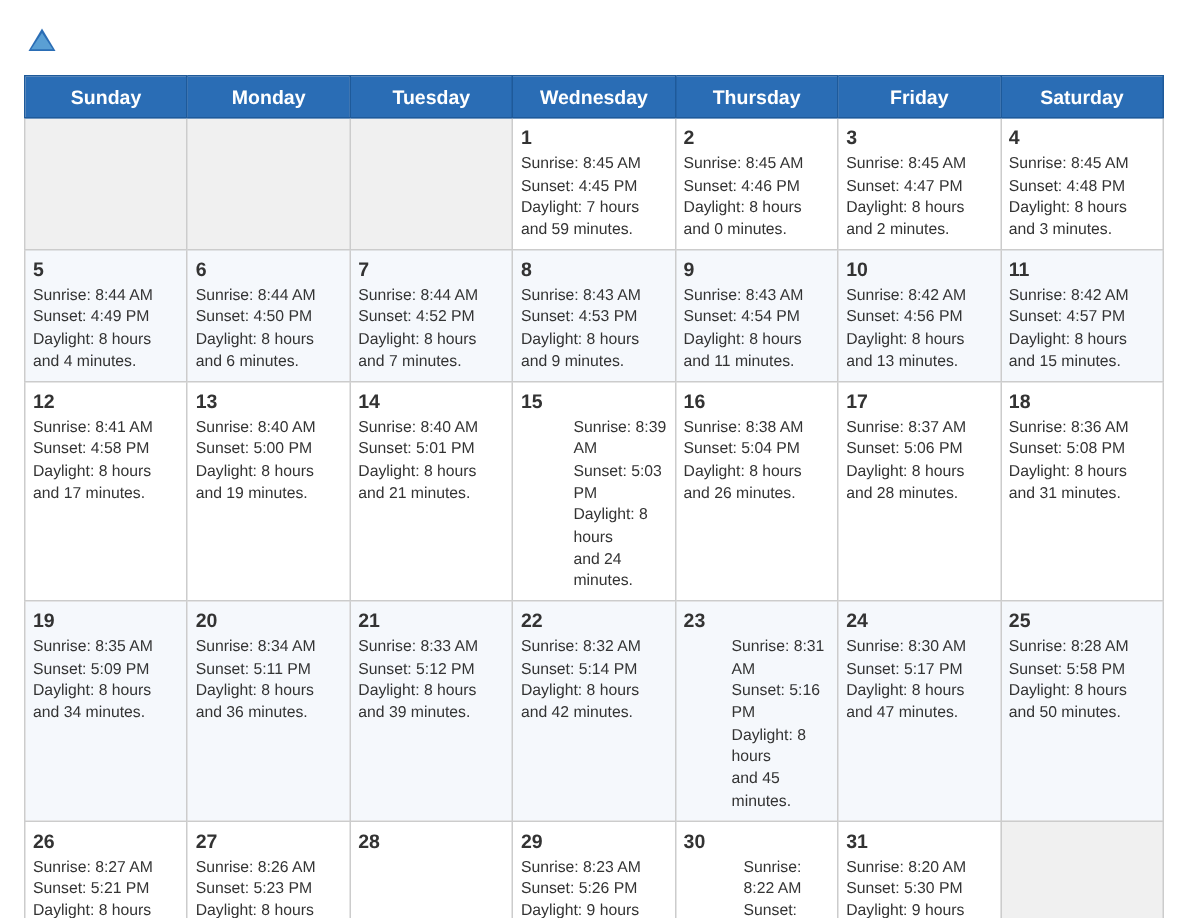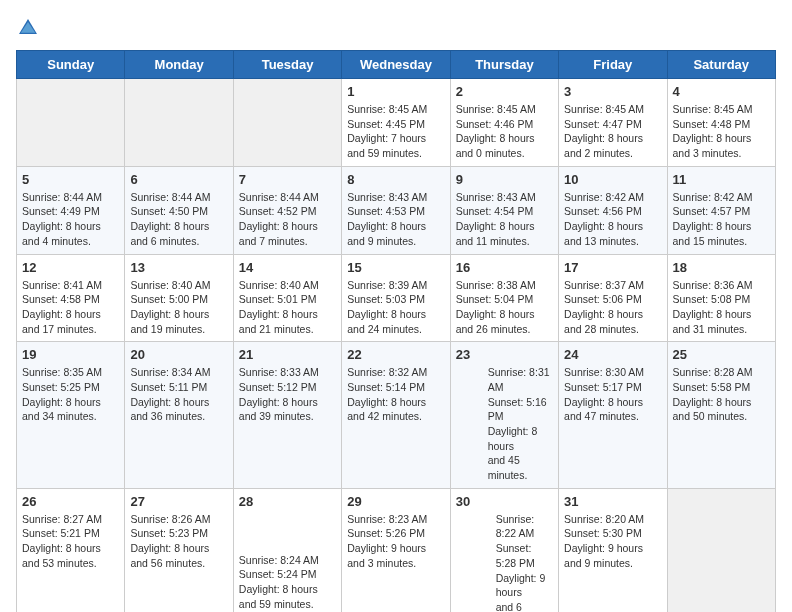--- a/index.html
+++ b/index.html
@@ -222,21 +222,21 @@
         </td>
         <td>
           <div class="day-number">14</div>
           <div class="day-info" style="white-space: pre-line;">Sunrise: 8:40 AM
 Sunset: 5:01 PM
 Daylight: 8 hours
 and 21 minutes.</div>
         </td>
         <td>
           <div class="day-number">15</div>
-          <div class="day-info" style="white-space: pre-line;">Sunrise: 8:39 AM
+          <div class="day-info" style="white-space: pre-line; margin-left: 35px;">Sunrise: 8:39 AM
 Sunset: 5:03 PM
 Daylight: 8 hours
 and 24 minutes.</div>
         </td>
         <td>
           <div class="day-number">16</div>
           <div class="day-info" style="white-space: pre-line;">Sunrise: 8:38 AM
 Sunset: 5:04 PM
 Daylight: 8 hours
 and 26 minutes.</div>
@@ -253,21 +253,21 @@
           <div class="day-info" style="white-space: pre-line;">Sunrise: 8:36 AM
 Sunset: 5:08 PM
 Daylight: 8 hours
 and 31 minutes.</div>
         </td>
       </tr>
       <tr>
         <td>
           <div class="day-number">19</div>
           <div class="day-info" style="white-space: pre-line;">Sunrise: 8:35 AM
-Sunset: 5:25 PM
+Sunset: 5:09 PM
 Daylight: 8 hours
 and 34 minutes.</div>
         </td>
         <td>
           <div class="day-number">20</div>
           <div class="day-info" style="white-space: pre-line;">Sunrise: 8:34 AM
 Sunset: 5:11 PM
 Daylight: 8 hours
 and 36 minutes.</div>
         </td>

